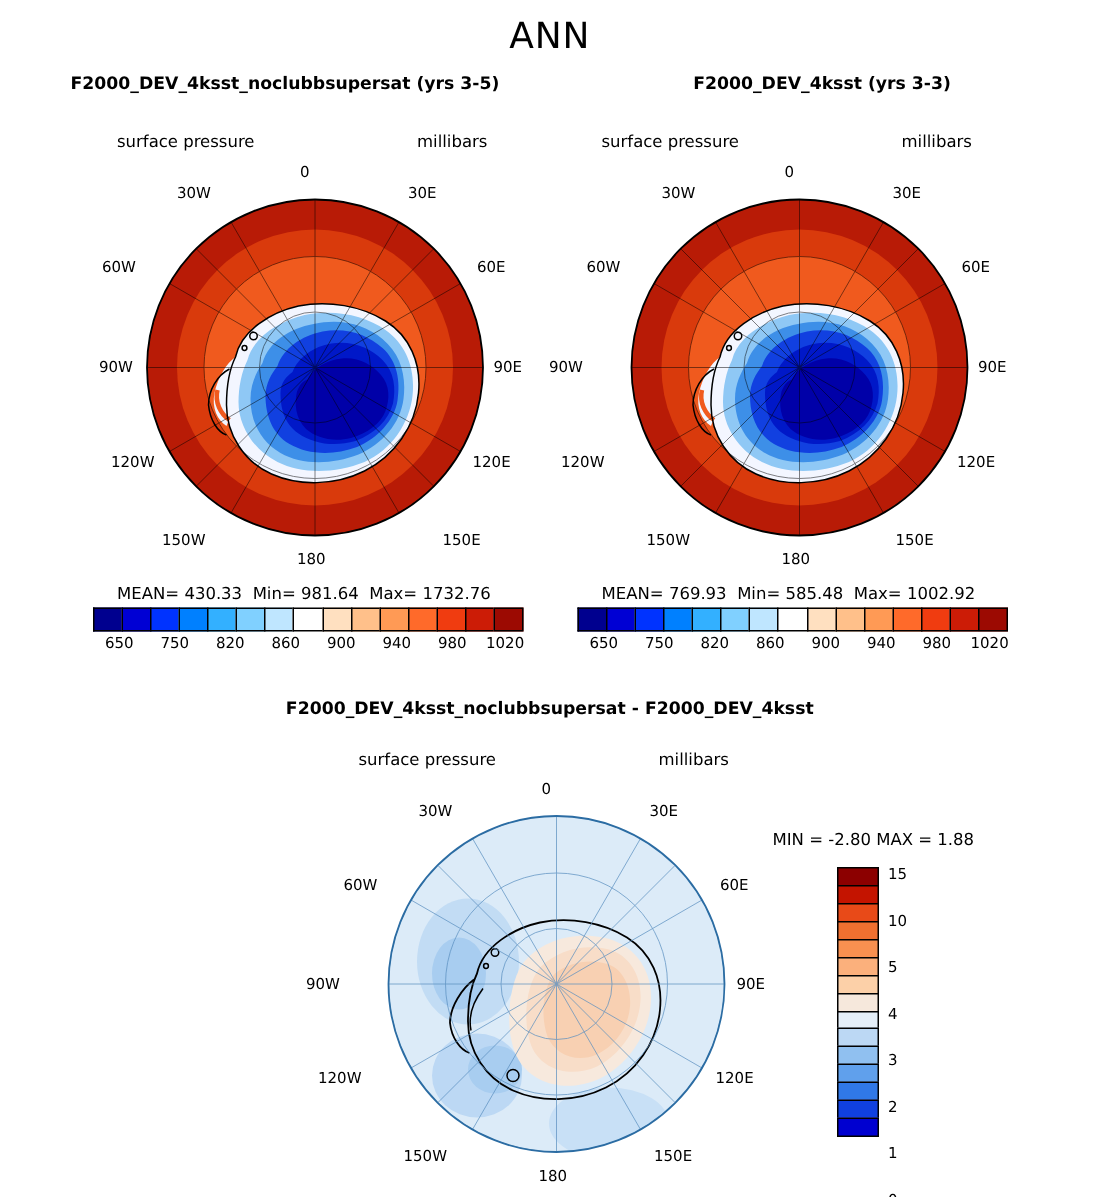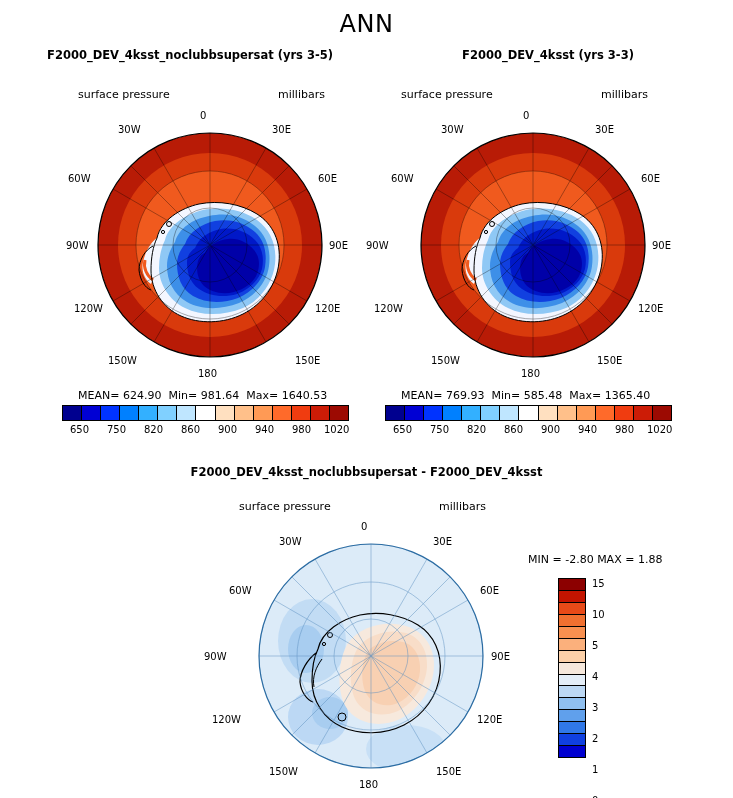--- a/index.html
+++ b/index.html
@@ -85,25 +85,25 @@
       <line x1="18" y1="69" x2="212" y2="181"></line>
       <line x1="212" y1="69" x2="18" y2="181"></line>
     </g>
   </g>
   <circle cx="115" cy="125" r="112" fill="none" stroke="#000" stroke-width="1.2"></circle>
 </svg>
 </div>
 
 <div class="abs small nowrap" style="left:78px;top:389px;">
   <span>MEAN=</span>
-  <span>624.90</span>
+  <span>430.33</span>
   &nbsp;<span>Min=</span>
   <span>981.64</span>
   &nbsp;<span>Max=</span>
-  <span>1640.53</span>
+  <span>1732.76</span>
 </div>
 
 <div class="abs" style="left:62px;top:405px;width:287px;height:16px;display:flex;">
   <div style="flex:1;background:#00008f;border:1px solid #000;border-right:none;"></div>
   <div style="flex:1;background:#0000d4;border:1px solid #000;border-right:none;"></div>
   <div style="flex:1;background:#0033ff;border:1px solid #000;border-right:none;"></div>
   <div style="flex:1;background:#0080ff;border:1px solid #000;border-right:none;"></div>
   <div style="flex:1;background:#33b0ff;border:1px solid #000;border-right:none;"></div>
   <div style="flex:1;background:#80d0ff;border:1px solid #000;border-right:none;"></div>
   <div style="flex:1;background:#bfe6ff;border:1px solid #000;border-right:none;"></div>
@@ -192,21 +192,21 @@
   <circle cx="115" cy="125" r="112" fill="none" stroke="#000" stroke-width="1.2"></circle>
 </svg>
 </div>
 
 <div class="abs small nowrap" style="left:401px;top:389px;">
   <span>MEAN=</span>
   <span>769.93</span>
   &nbsp;<span>Min=</span>
   <span>585.48</span>
   &nbsp;<span>Max=</span>
-  <span>1365.40</span>
+  <span>1002.92</span>
 </div>
 
 <div class="abs" style="left:385px;top:405px;width:287px;height:16px;display:flex;">
   <div style="flex:1;background:#00008f;border:1px solid #000;border-right:none;"></div>
   <div style="flex:1;background:#0000d4;border:1px solid #000;border-right:none;"></div>
   <div style="flex:1;background:#0033ff;border:1px solid #000;border-right:none;"></div>
   <div style="flex:1;background:#0080ff;border:1px solid #000;border-right:none;"></div>
   <div style="flex:1;background:#33b0ff;border:1px solid #000;border-right:none;"></div>
   <div style="flex:1;background:#80d0ff;border:1px solid #000;border-right:none;"></div>
   <div style="flex:1;background:#bfe6ff;border:1px solid #000;border-right:none;"></div>
@@ -289,21 +289,21 @@
       <line x1="59" y1="28" x2="171" y2="222"></line>
       <line x1="171" y1="28" x2="59" y2="222"></line>
       <line x1="18" y1="69" x2="212" y2="181"></line>
       <line x1="212" y1="69" x2="18" y2="181"></line>
     </g>
   </g>
   <circle cx="115" cy="125" r="112" fill="none" stroke="#2b6ca3" stroke-width="1.2"></circle>
 </svg>
 </div>
 
-<div class="abs small nowrap" style="left:528px;top:553px;">MIN =  -2.80 MAX =    1.88</div>
+<div class="abs small nowrap" style="left:515px;top:553px;">MIN =  -2.80 MAX =    1.88</div>
 
 <div class="abs" style="left:558px;top:578px;width:28px;height:180px;display:flex;flex-direction:column;">
   <div style="flex:1;background:#8c0000;border:1px solid #000;border-bottom:none;"></div>
   <div style="flex:1;background:#c41400;border:1px solid #000;border-bottom:none;"></div>
   <div style="flex:1;background:#e84a18;border:1px solid #000;border-bottom:none;"></div>
   <div style="flex:1;background:#f07030;border:1px solid #000;border-bottom:none;"></div>
   <div style="flex:1;background:#f89050;border:1px solid #000;border-bottom:none;"></div>
   <div style="flex:1;background:#fbb07c;border:1px solid #000;border-bottom:none;"></div>
   <div style="flex:1;background:#fcd0a8;border:1px solid #000;border-bottom:none;"></div>
   <div style="flex:1;background:#f6e8dc;border:1px solid #000;border-bottom:none;"></div>

